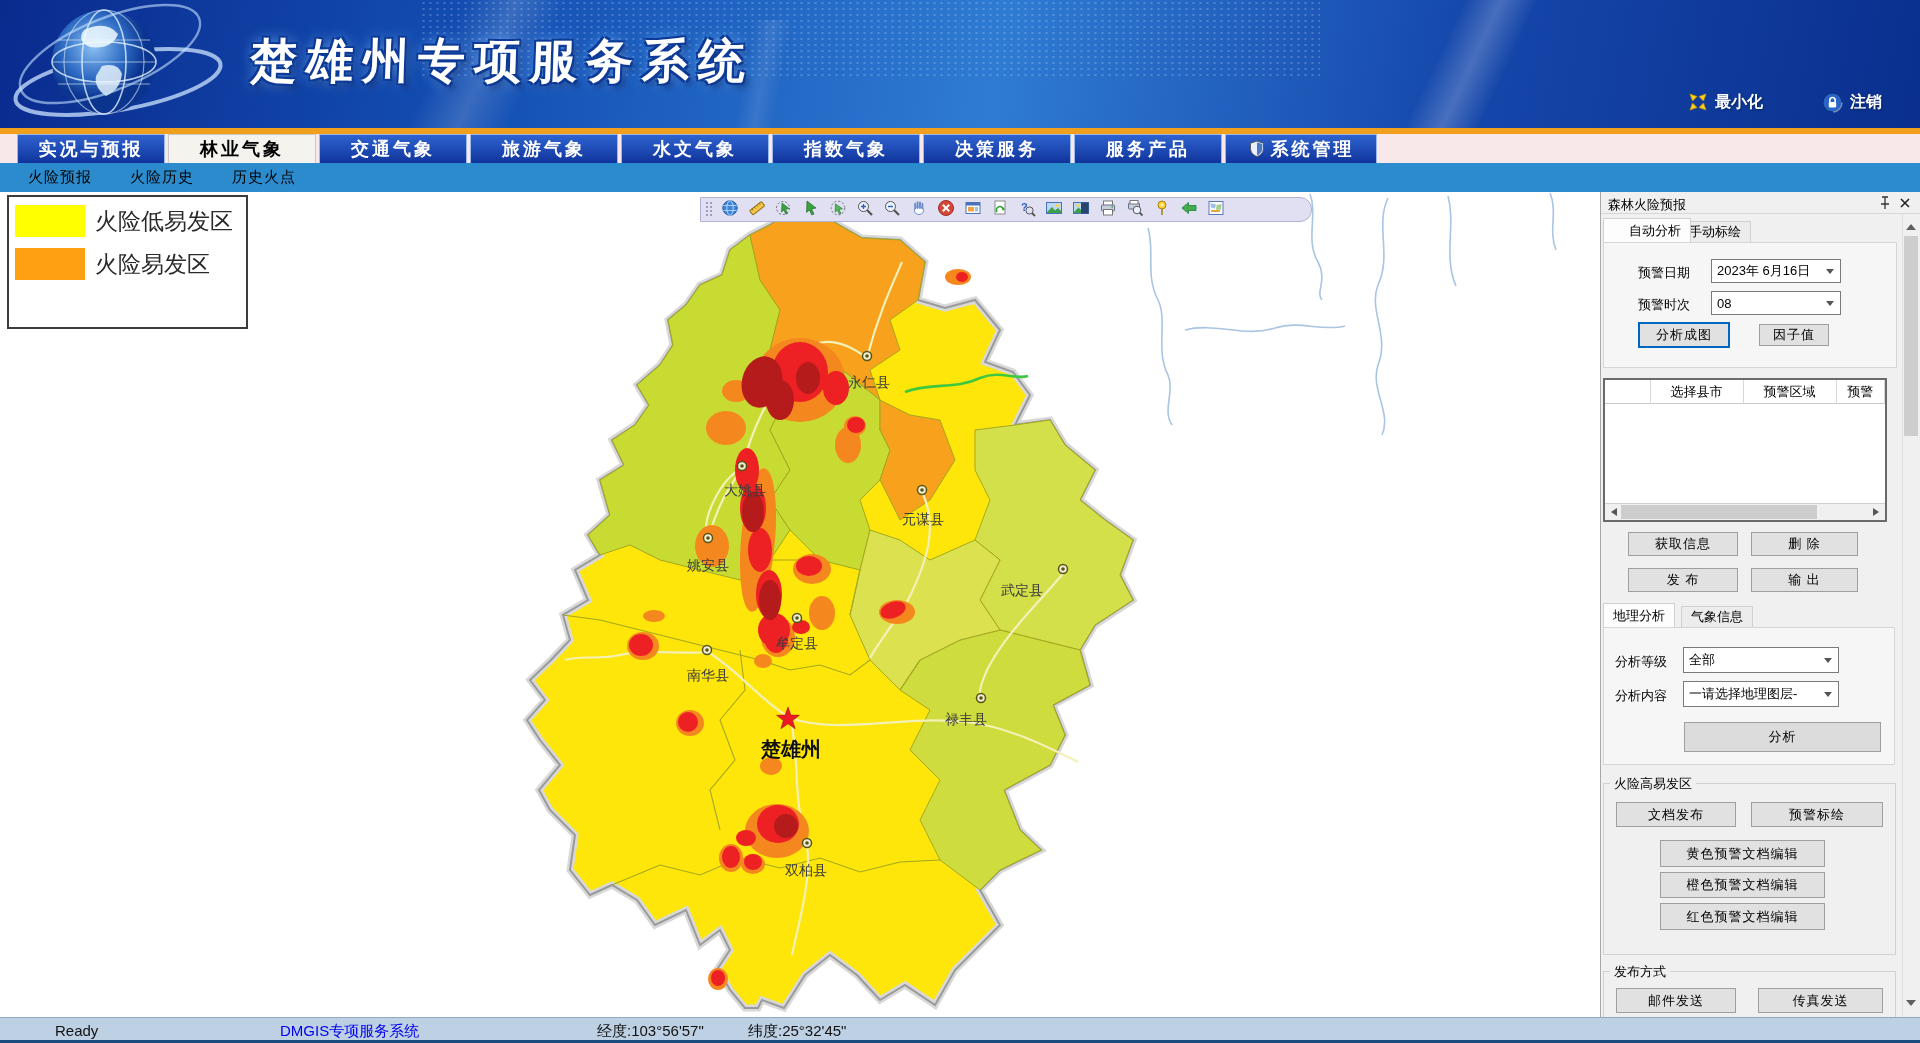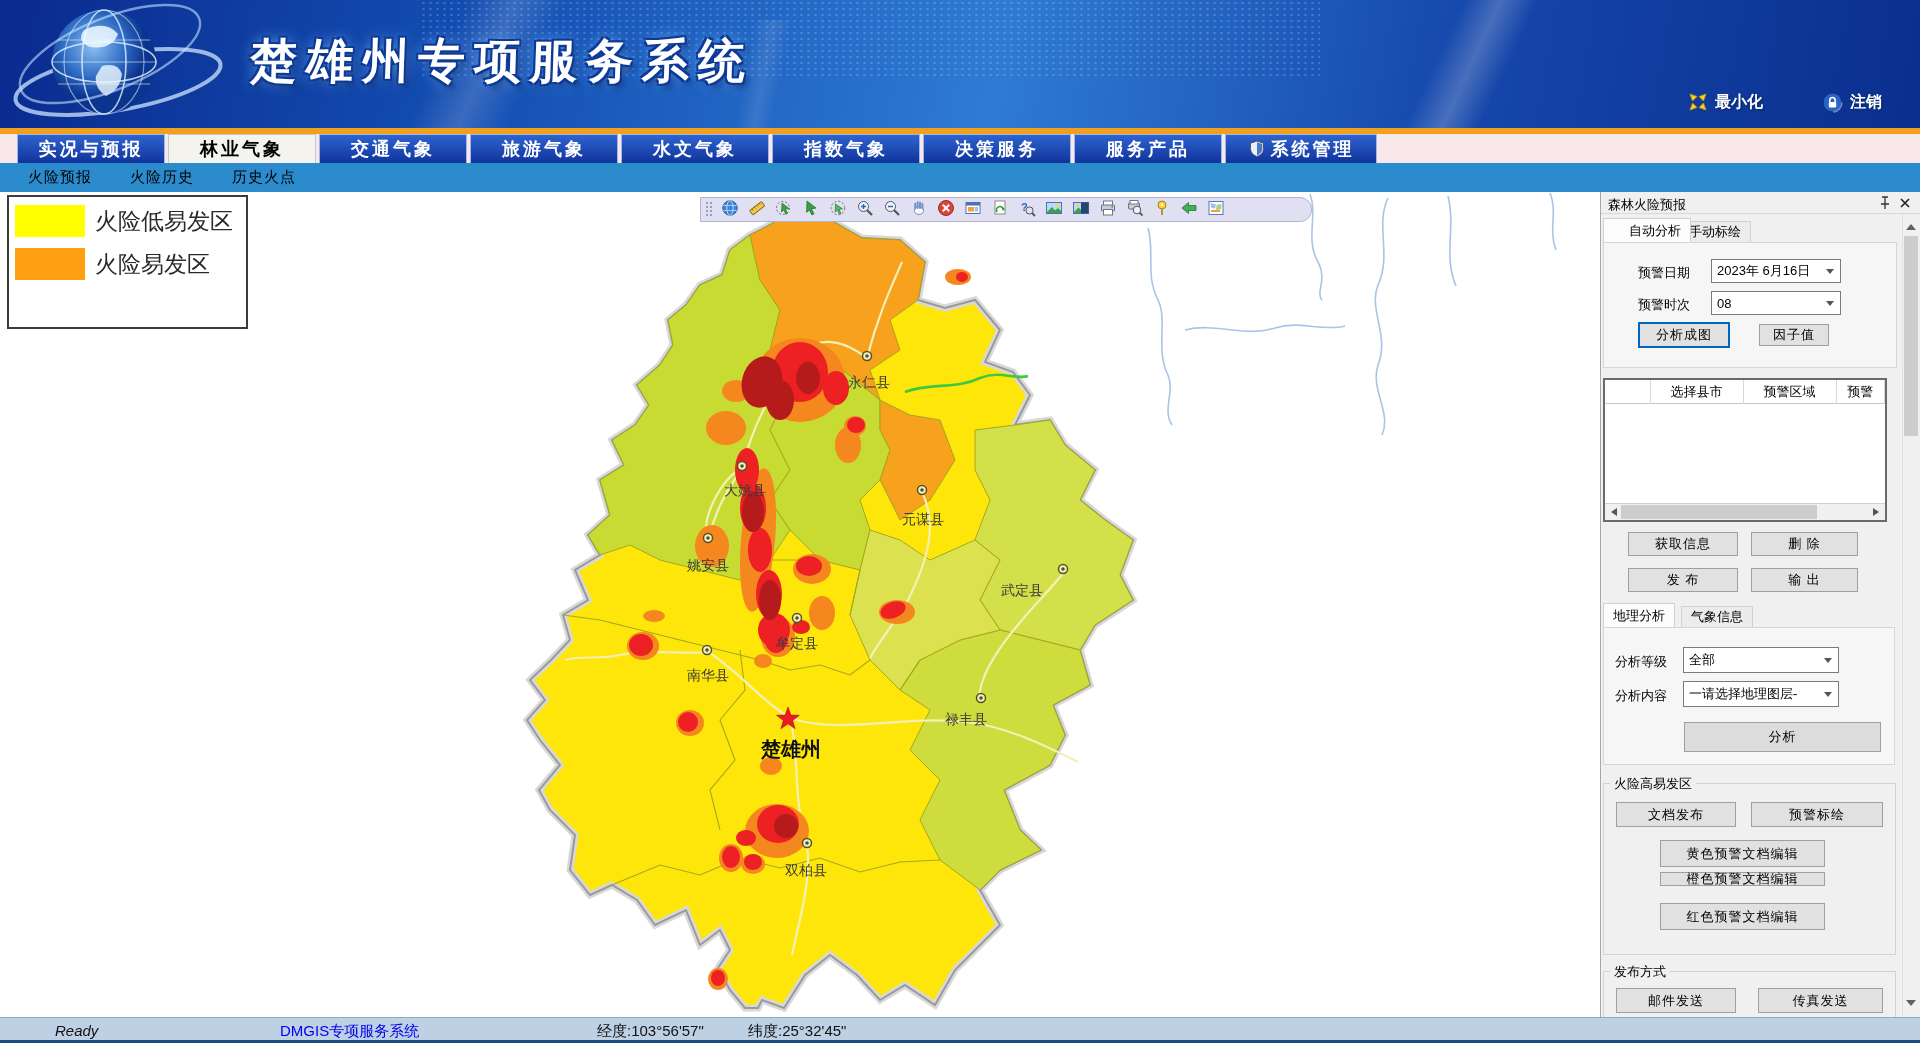--- a/index.html
+++ b/index.html
@@ -578,29 +578,29 @@
       <div class="combo" style="left:82px; top:489px; width:156px; height:26px;">
         <span>一请选择地理图层-</span>
       </div>
       <div class="wbtn" style="left:83px; top:530px; width:197px; height:30px; background:#dcdcdc;">分析</div>
 
       <div class="groupbox" style="left:2px; top:591px; width:293px; height:172px;"></div>
       <span class="groupbox-label" style="left:9px; top:583px;">火险高易发区</span>
       <div class="wbtn" style="left:15px; top:610px; width:120px; height:25px;">文档发布</div>
       <div class="wbtn" style="left:150px; top:610px; width:132px; height:25px;">预警标绘</div>
       <div class="wbtn" style="left:59px; top:648px; width:165px; height:27px;">黄色预警文档编辑</div>
-      <div class="wbtn" style="left:59px; top:680px; width:165px; height:14px;">橙色预警文档编辑</div>
+      <div class="wbtn" style="left:59px; top:680px; width:165px; height:26px;">橙色预警文档编辑</div>
       <div class="wbtn" style="left:59px; top:711px; width:165px; height:27px;">红色预警文档编辑</div>
 
       <div class="groupbox" style="left:2px; top:779px; width:293px; height:46px; border-bottom:none;"></div>
       <span class="groupbox-label" style="left:9px; top:771px;">发布方式</span>
       <div class="wbtn" style="left:15px; top:796px; width:120px; height:25px;">邮件发送</div>
       <div class="wbtn" style="left:157px; top:796px; width:125px; height:25px;">传真发送</div>
     </aside>
   </div>
 
   <footer class="statusbar">
-    <span class="status-item" style="left:55px;font-style:italic;">Ready</span>
+    <span class="status-item" style="left:55px;">Ready</span>
     <span class="status-item status-link" style="left:280px;">DMGIS专项服务系统</span>
     <span class="status-item" style="left:597px;">经度:103°56'57"</span>
     <span class="status-item" style="left:748px;">纬度:25°32'45"</span>
   </footer>
 </div>
 
 </body></html>

